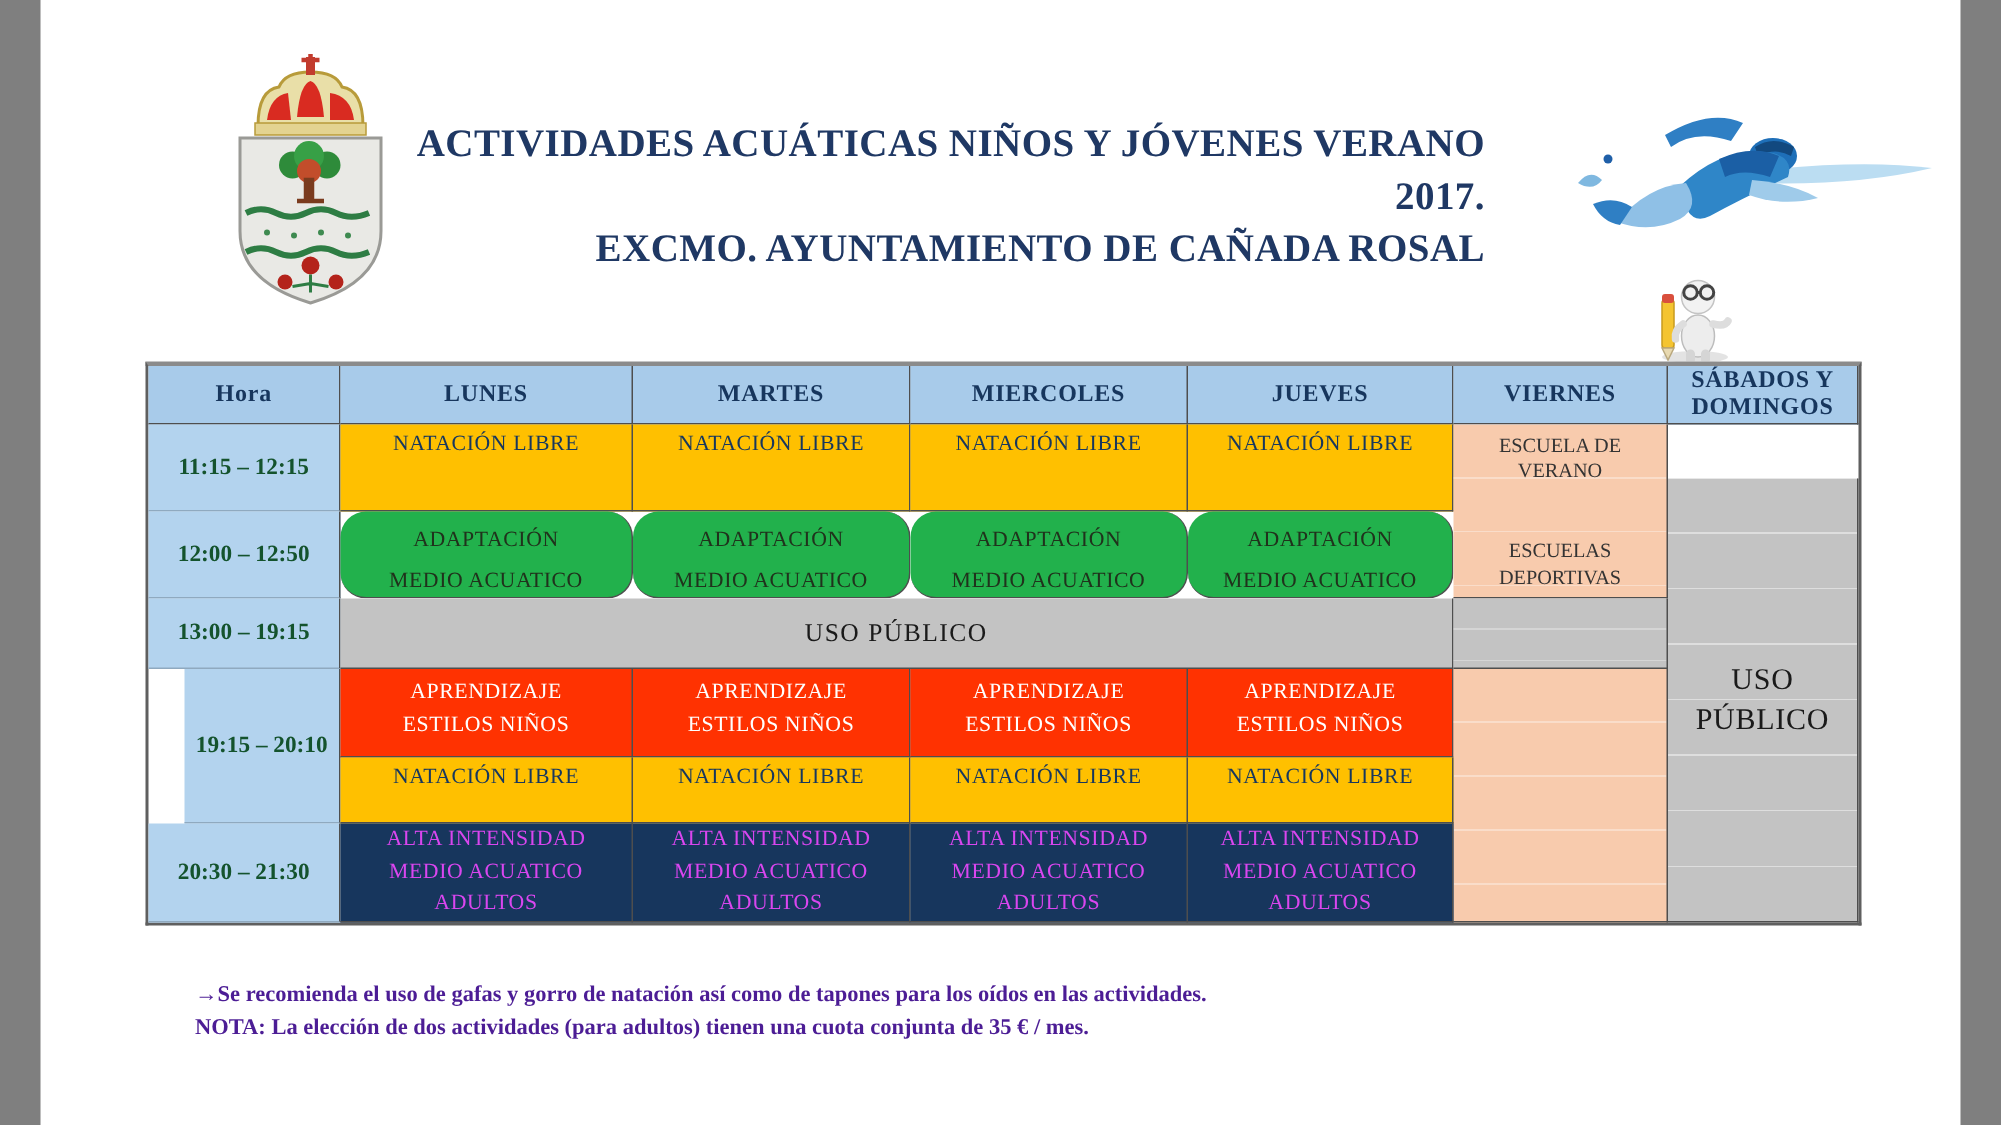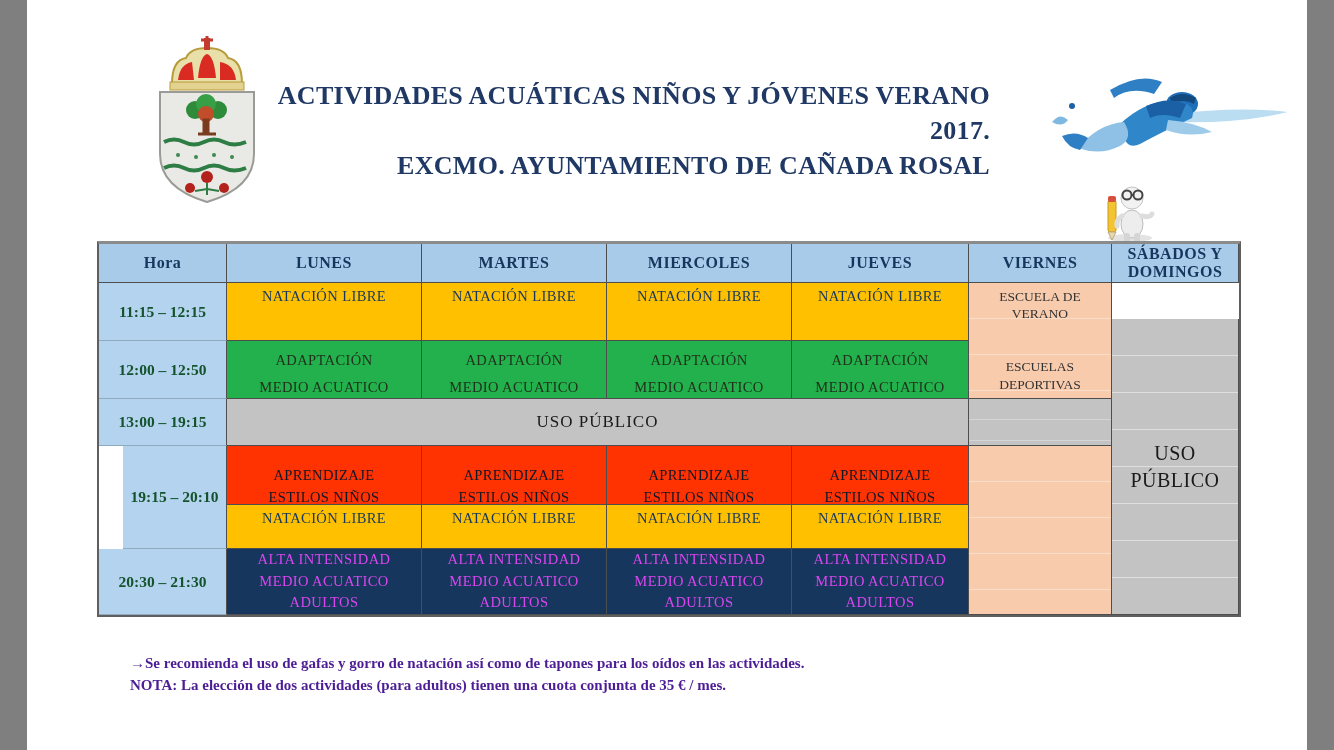--- a/index.html
+++ b/index.html
@@ -43,22 +43,22 @@
   .hdr {
     background:#A8CBEA; color:#17365D; font-weight:bold;
     font-size:16px; letter-spacing:.5px; justify-content:center; line-height:1.15;
   }
   .time {
     background:#B3D3EE; color:#14532d; font-weight:bold;
     font-size:15.5px; justify-content:center;
     border-bottom:1px solid #8fa9bf;
   }
   .yellow { background:#FFC000; color:#17375E; font-size:14.5px; padding-top:5px; letter-spacing:.4px; }
-  .green  { background:#22B14C; color:#20321c; font-size:14.5px; padding-top:6px; line-height:1.85; letter-spacing:.4px; }
-  .red    { background:#FF3201; color:#0f172a; font-size:14.5px; padding-top:19px; line-height:1.5; letter-spacing:.4px; }
+  .green  { background:#22B14C; color:#20321c; font-size:14.5px; padding-top:6px; line-height:1.85; letter-spacing:.4px;border-radius:17px; }
+  .red    { background:#FF3201; color:#ffffff; font-size:14.5px; padding-top:5px; line-height:1.5; letter-spacing:.4px; }
   .navy   { background:#17365D; color:#d946ef; font-size:14.5px; justify-content:center; line-height:1.5; letter-spacing:.4px; }
   .grayband {
     background:#C3C3C3; color:#1a1a1a; font-size:17px; letter-spacing:1px;
     justify-content:center;
   }
   .peach {
     background:#F8CBAD; color:#333; font-size:13.5px; line-height:1.3;
     justify-content:center; gap:35px;
     background-image:repeating-linear-gradient(to bottom, transparent 0 35px, rgba(255,255,255,.35) 35px 36px);
   }

